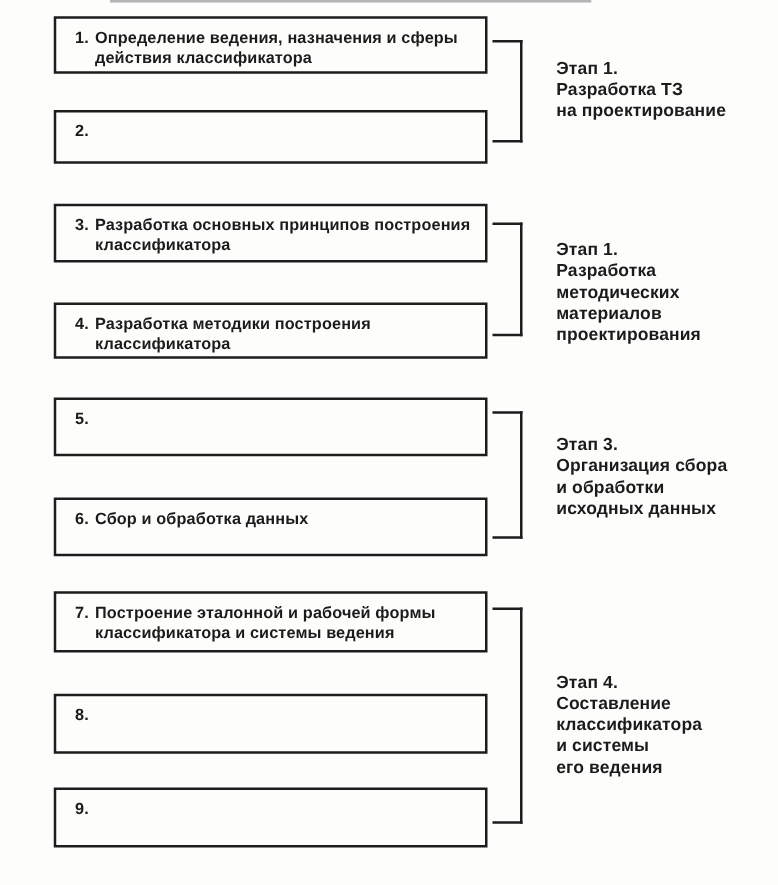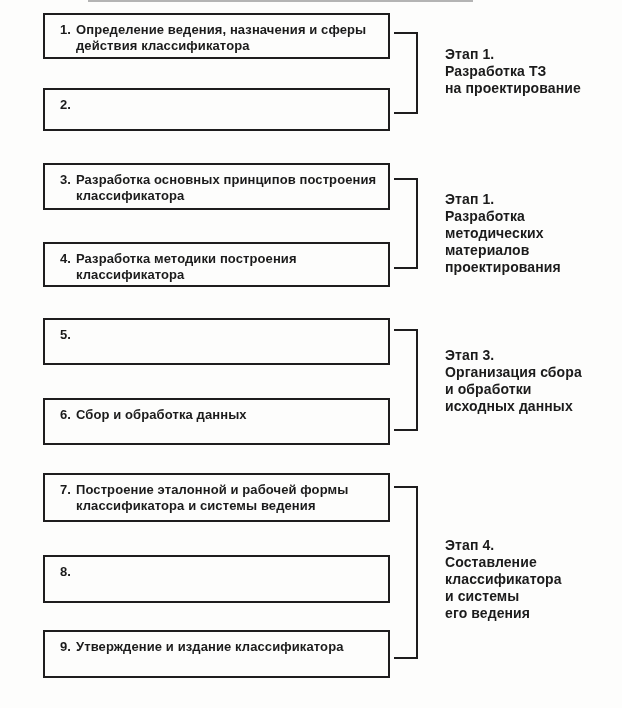--- a/index.html
+++ b/index.html
@@ -103,21 +103,20 @@
   <div class="box" style="top:473px;height:49px">
     <span class="num">7.</span>
     <span class="txt">Построение эталонной и рабочей формы
 классификатора и системы ведения</span>
   </div>
   <div class="box" style="top:555px;height:48px">
     <span class="num">8.</span>
   </div>
   <div class="box" style="top:630px;height:48px">
     <span class="num">9.</span>
-    <span class="txt">Утверждение и издание классификатора</span>
   </div>
 
   <div class="bracket" style="top:32px;height:82px"></div>
   <div class="bracket" style="top:178px;height:91px"></div>
   <div class="bracket" style="top:329px;height:102px"></div>
   <div class="bracket" style="top:486px;height:173px"></div>
 
   <div class="stage-label" style="top:46px">Этап 1.
 Разработка ТЗ
 на проектирование</div>

